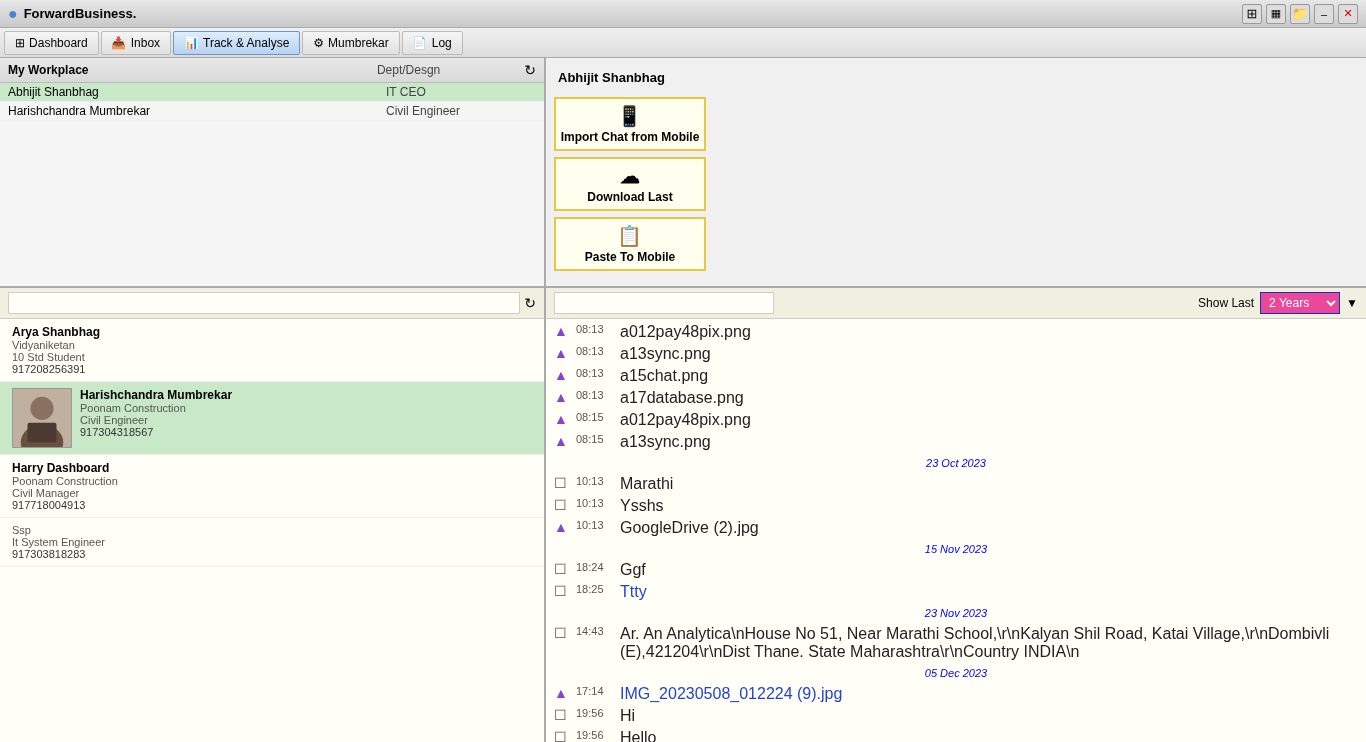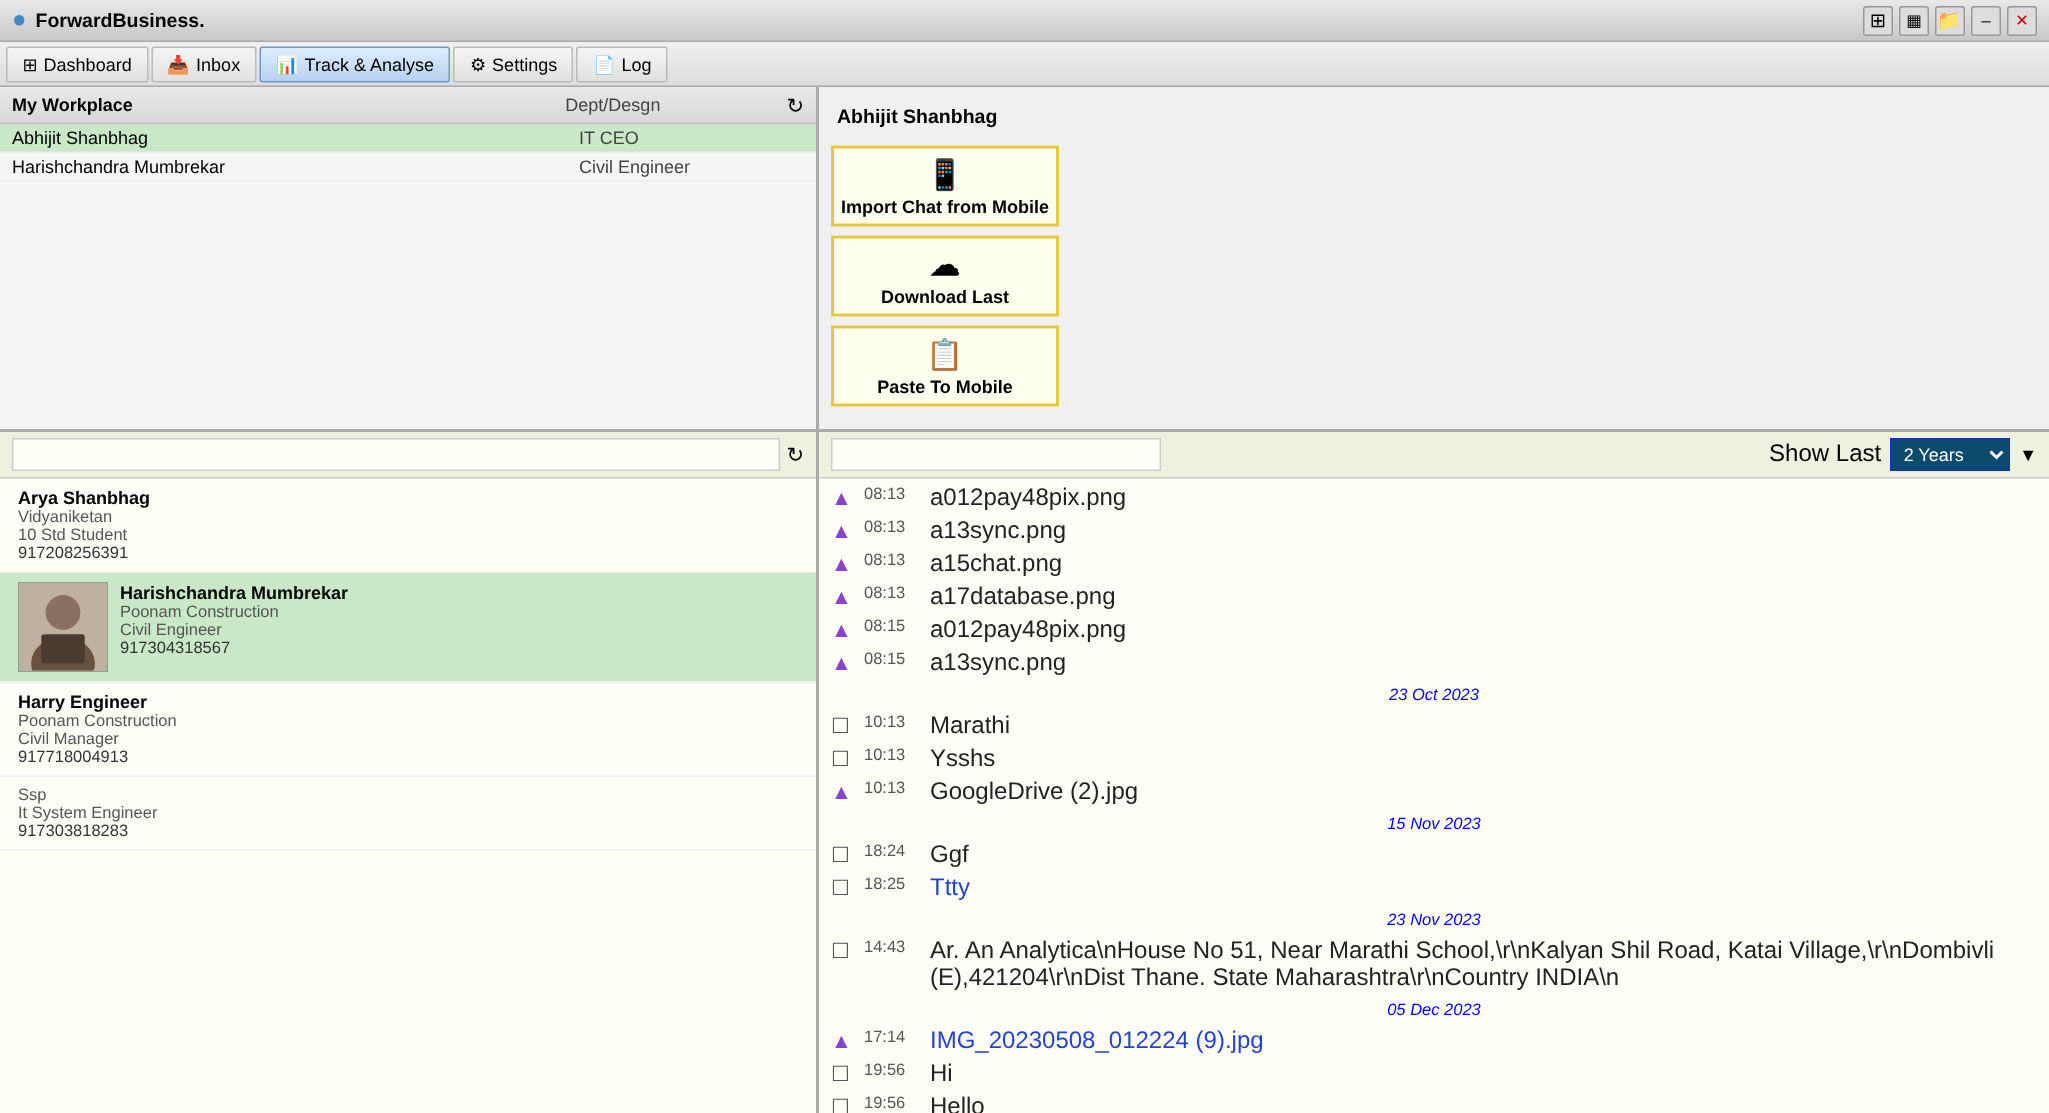--- a/index.html
+++ b/index.html
@@ -183,23 +183,23 @@
       border-bottom: 1px solid #ccc;
       justify-content: space-between;
     }
     #chat-search-input {
       width: 220px;
       height: 22px;
       background: #fffff8;
       border: 1px solid #ccc;
       padding: 2px 4px;
     }
-    #show-last-label { font-size: 16px; }
+    #show-last-label { font-size: 12px; }
     #years-select {
-      background: #0c4a6e;
+      background: #ec4899;
       color: white;
       border: 1px solid #1133bb;
       padding: 2px 4px;
       font-size: 12px;
       height: 22px;
       cursor: pointer;
     }
     #chat-messages {
       flex: 1;
       overflow-y: scroll;
@@ -254,21 +254,21 @@
   <button class="toolbar-btn">
     <span>📥</span>
     <span>Inbox</span>
   </button>
   <button class="toolbar-btn active">
     <span>📊</span>
     <span>Track &amp; Analyse</span>
   </button>
   <button class="toolbar-btn">
     <span>⚙</span>
-    <span>Settings</span>
+    <span>Mumbrekar</span>
   </button>
   <button class="toolbar-btn">
     <span>📄</span>
     <span>Log</span>
   </button>
 </div>
 
 <div id="main">
 
   <div id="top-section">
@@ -341,21 +341,21 @@
           </div>
           <div class="contact-info">
             <div class="contact-name">Harishchandra Mumbrekar</div>
             <div class="contact-org">Poonam Construction</div>
             <div class="contact-role">Civil Engineer</div>
             <div class="contact-phone">917304318567</div>
           </div>
         </div>
 
         <div class="contact-item">
-          <div class="contact-name">Harry Engineer</div>
+          <div class="contact-name">Harry Dashboard</div>
           <div class="contact-org">Poonam Construction</div>
           <div class="contact-role">Civil Manager</div>
           <div class="contact-phone">917718004913</div>
         </div>
 
         <div class="contact-item">
           <div class="contact-org">Ssp</div>
           <div class="contact-role">It System Engineer</div>
           <div class="contact-phone">917303818283</div>
         </div>

